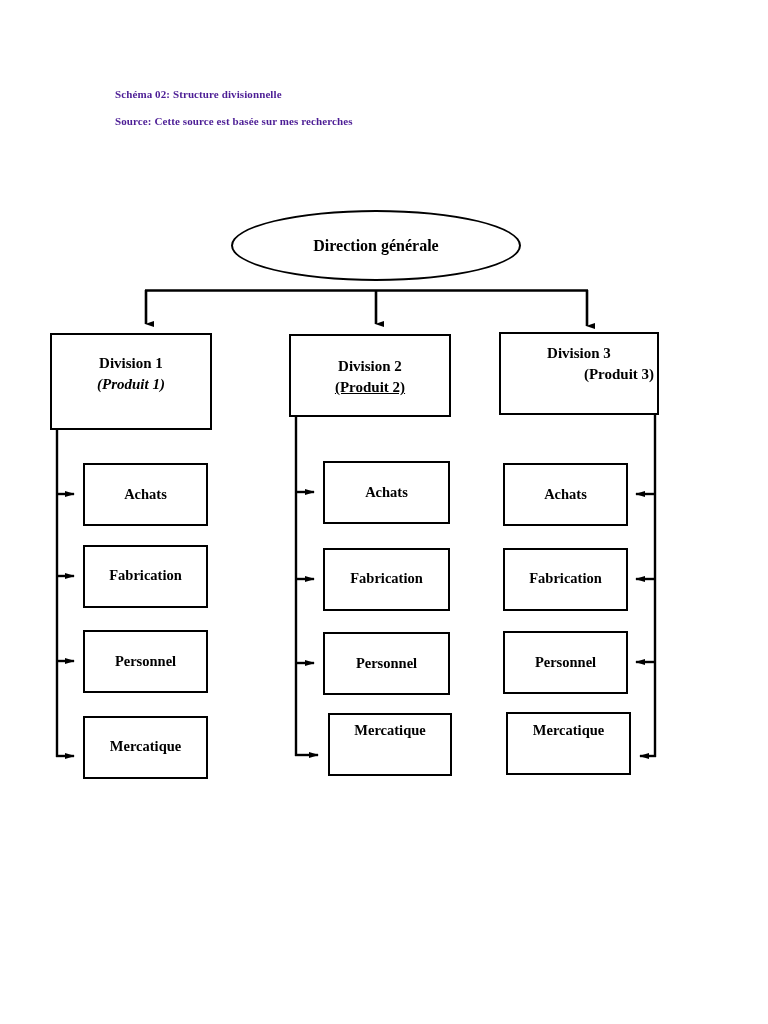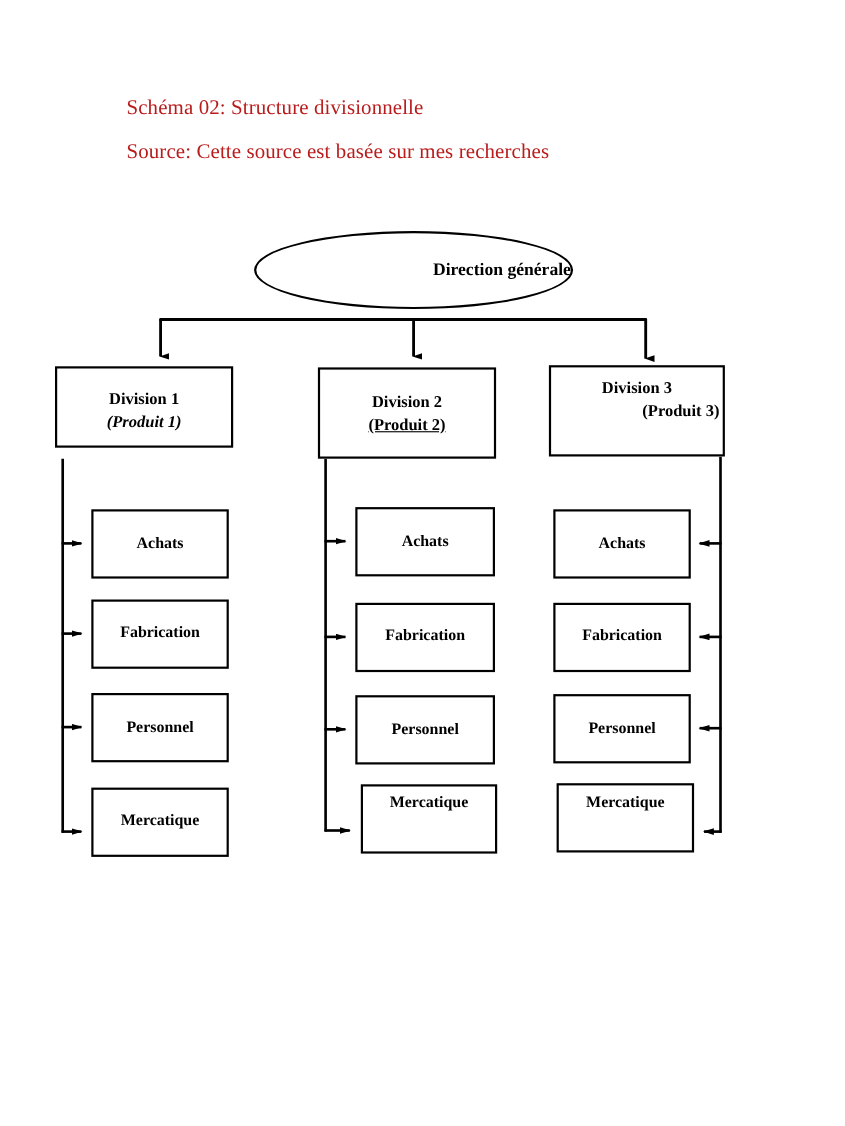--- a/index.html
+++ b/index.html
@@ -17,28 +17,28 @@
     color: #000000;
   }
   #page {
     position: absolute;
     left: 0; top: 0;
     width: 768px;
     height: 1024px;
   }
   .heading {
     position: absolute;
-    font-weight: normal;
-    font-size: 19px;
+    font-weight: bold;
+    font-size: 11px;
     letter-spacing: 0.1px;
     white-space: nowrap;
-    color: #b91c1c;
+    color: #4c1d95;
   }
   #title-line  { left: 115px; top: 88px; }
-  #source-line { left: 115px; top: 128px; }
+  #source-line { left: 115px; top: 115px; }
 
   
   #connectors {
     position: absolute;
     left: 0; top: 0;
     width: 768px;
     height: 1024px;
     pointer-events: none;
   }
 
@@ -129,25 +129,25 @@
 
     <g>
       <line x1="655" y1="415" x2="655" y2="757" stroke="#000" stroke-width="2.4"></line>
       <line x1="656" y1="494" x2="636" y2="494" stroke="#000" stroke-width="2.4" marker-end="url(#arrow-left)"></line>
       <line x1="656" y1="579" x2="636" y2="579" stroke="#000" stroke-width="2.4" marker-end="url(#arrow-left)"></line>
       <line x1="656" y1="662" x2="636" y2="662" stroke="#000" stroke-width="2.4" marker-end="url(#arrow-left)"></line>
       <line x1="656" y1="756" x2="640" y2="756" stroke="#000" stroke-width="2.4" marker-end="url(#arrow-left)"></line>
     </g>
   </svg>
 
-  <div class="ellipse-node" style="left:231px; top:210px; width:290px; height:71px;justify-content:flex-end;">
+  <div class="ellipse-node" style="left:231px; top:210px; width:290px; height:71px;">
     <span class="node-label">Direction générale</span>
   </div>
 
-  <div class="box-node division-node" style="left:50px; top:333px; width:162px; height:74px;">
+  <div class="box-node division-node" style="left:50px; top:333px; width:162px; height:97px;">
     <span class="node-label" style="top:18px;">Division 1</span>
     <span class="node-label" style="top:39px;font-style:italic;">(Produit 1)</span>
   </div>
 
   <div class="box-node division-node" style="left:289px; top:334px; width:162px; height:83px;">
     <span class="node-label" style="top:20px;">Division 2</span>
     <span class="node-label" style="top:41px;text-decoration:underline;">(Produit 2)</span>
   </div>
 
   <div class="box-node division-node" style="left:499px; top:332px; width:160px; height:83px;">

